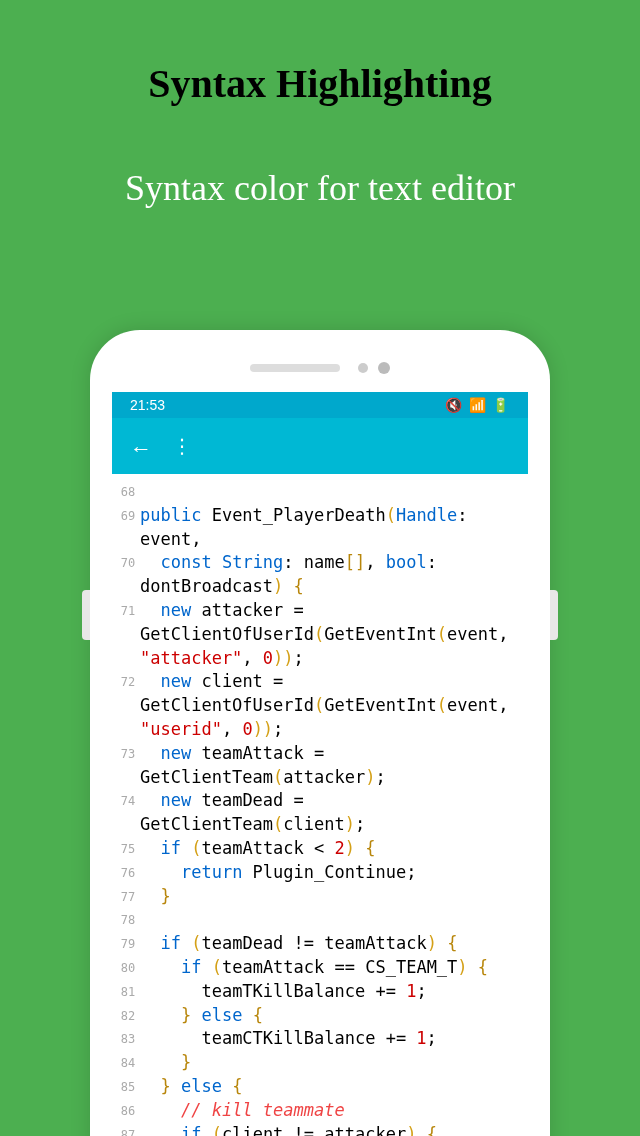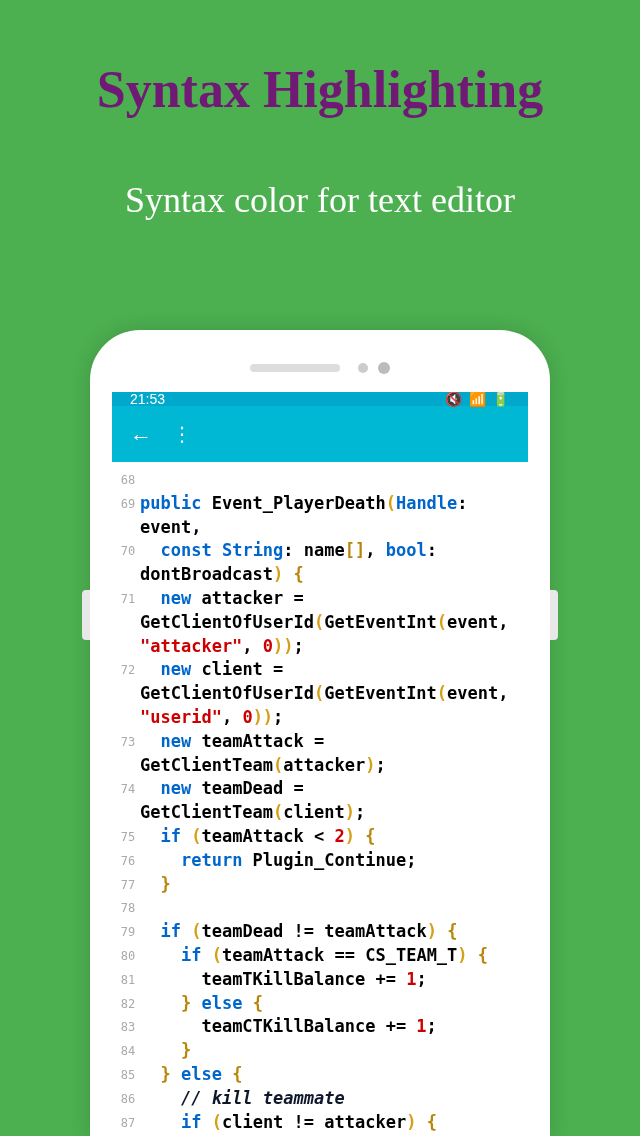--- a/index.html
+++ b/index.html
@@ -5,22 +5,22 @@
 * { margin: 0; padding: 0; box-sizing: border-box; }
 body {
   width: 640px;
   height: 1136px;
   background: #4CAF50;
   font-family: Georgia, serif;
   overflow: hidden;
   position: relative;
 }
 .hero-title {
-  color: #701a75;
-  font-size: 52px;
+  color: #000000;
+  font-size: 40px;
   font-weight: bold;
   text-align: center;
   padding-top: 60px;
 }
 .hero-subtitle {
   color: white;
   font-size: 36px;
   text-align: center;
   padding-top: 60px;
 }
@@ -60,21 +60,21 @@
   height: 12px;
   background: #bbb;
   border-radius: 50%;
 }
 .screen {
   background: white;
   overflow: hidden;
 }
 .status-bar {
   background: #00A8CC;
-  height: 14px;
+  height: 26px;
   display: flex;
   align-items: center;
   justify-content: space-between;
   padding: 0 18px;
   color: white;
   font-family: sans-serif;
   font-size: 14px;
 }
 .status-icons {
   display: flex;
@@ -118,29 +118,28 @@
   font-size: 12px;
   width: 20px;
   text-align: center;
   flex-shrink: 0;
   padding-right: 4px;
   padding-top: 4px;
 }
 .code-content {
   flex: 1;
   word-break: break-word;
-  font-weight: bold;
 }
 .kw { color: #0066cc; }
 .paren { color: #d4a017; }
 .brace { color: #b8860b; }
 .bracket { color: #b8860b; }
 .str { color: #cc0000; }
 .num { color: #cc0000; }
-.comment { color: #0f172a; font-style: italic; }
+.comment { color: #ef4444; font-style: italic; }
 .side-buttons {
   position: absolute;
   left: -8px;
   top: 260px;
   width: 8px;
   height: 50px;
   background: #e8e8e8;
   border-radius: 4px 0 0 4px;
 }
 .side-buttons2 {

